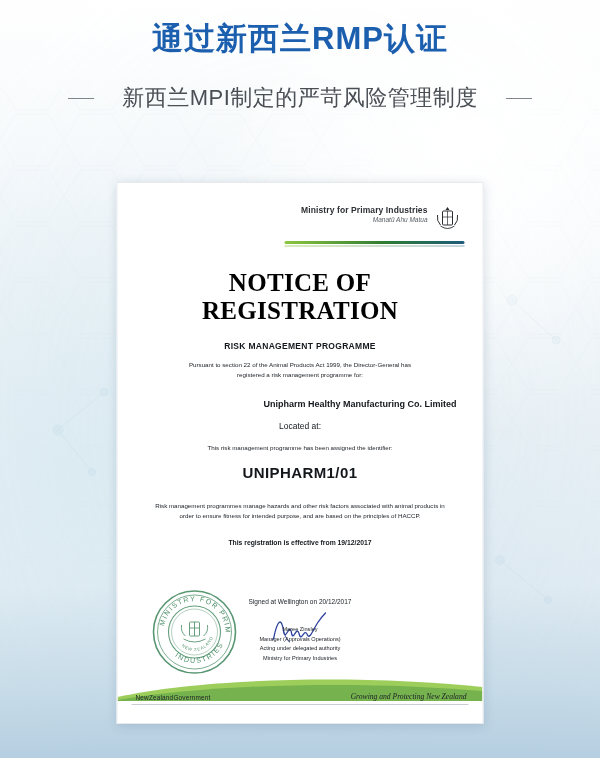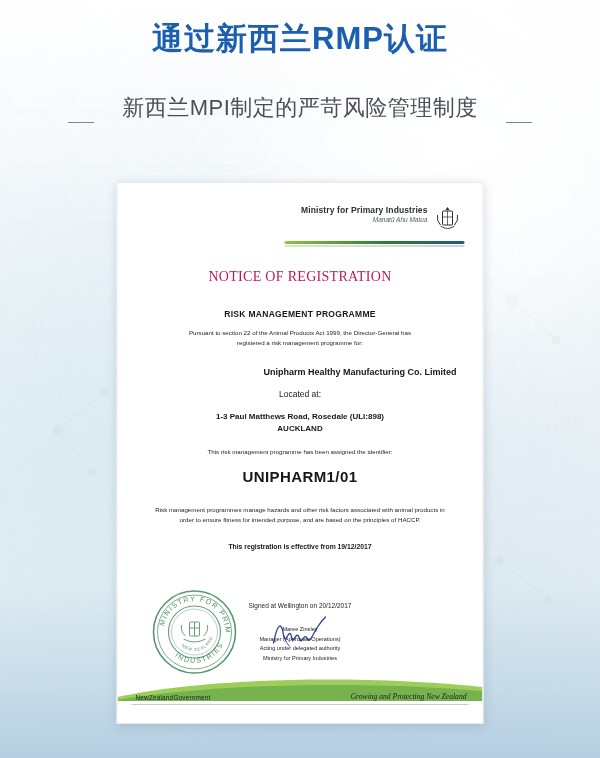--- a/index.html
+++ b/index.html
@@ -56,26 +56,26 @@
     padding-top: 20px;
   }
   .title {
     font-size: 31px;
     font-weight: bold;
     color: #1b5fae;
     letter-spacing: 1px;
     line-height: 1.2;
   }
   .subtitle-wrap {
-    margin-top: 36px;
+    margin-top: 26px;
     font-size: 22px;
     color: #4a4f55;
     letter-spacing: 0.5px;
     display: flex;
-    align-items: flex-end;
+    align-items: center;
     justify-content: center;
     gap: 28px;
   }
   .dash {
     display: inline-block;
     width: 26px;
     height: 1px;
     background: #7e868d;
   }
 
@@ -149,27 +149,27 @@
     position: absolute;
     left: 0;
     right: 0;
     top: 86px;
     text-align: center;
     padding: 0 26px;
     box-sizing: border-box;
   }
   .cert-h1 {
     font-family: "Liberation Serif", serif;
-    font-size: 14px;
-    font-weight: normal;
-    color: #be185d;
+    font-size: 25px;
+    font-weight: bold;
+    color: #000000;
     letter-spacing: 0.3px;
   }
   .cert-h2 {
-    margin-top: 24px;
+    margin-top: 16px;
     font-size: 8.5px;
     font-weight: bold;
     color: #14181c;
     letter-spacing: 0.3px;
   }
   .cert-p {
     margin-top: 9px;
     font-size: 6.2px;
     color: #20252a;
     line-height: 1.55;
@@ -352,24 +352,20 @@
       </div>
       <div class="mpi-rule"></div>
       <div class="mpi-rule2"></div>
 
       <div class="cert-body">
         <div class="cert-h1">NOTICE OF REGISTRATION</div>
         <div class="cert-h2">RISK MANAGEMENT PROGRAMME</div>
         <div class="cert-p">Pursuant to section 22 of the Animal Products Act 1999, the Director-General has registered a risk management programme for:</div>
         <div class="cert-company">Unipharm Healthy Manufacturing Co. Limited</div>
         <div class="cert-located">Located at:</div>
-        <div class="cert-addr">
-          <div>1-3 Paul Matthews Road, Rosedale (ULI:898)</div>
-          <div>AUCKLAND</div>
-        </div>
         <div class="cert-assigned">This risk management programme has been assigned the identifier:</div>
         <div class="cert-id">UNIPHARM1/01</div>
         <div class="cert-para2">Risk management programmes manage hazards and other risk factors associated with animal products in order to ensure fitness for intended purpose, and are based on the principles of HACCP.</div>
         <div class="cert-effective">This registration is effective from 19/12/2017</div>
         <div class="cert-signed">Signed at Wellington on 20/12/2017</div>
         <svg class="sig" viewBox="0 0 74 38">
           <path d="M10 30 C14 10, 18 8, 20 22 C22 34, 26 12, 28 24 C30 34, 33 14, 36 26 C38 33, 41 18, 44 26 C46 31, 50 20, 54 14 C58 8, 60 6, 62 4" fill="none" stroke="#2a3f9c" stroke-width="1.3" stroke-linecap="round"></path>
           <path d="M20 22 C22 28, 24 32, 26 33" fill="none" stroke="#2a3f9c" stroke-width="1" stroke-linecap="round"></path>
         </svg>
       </div>

